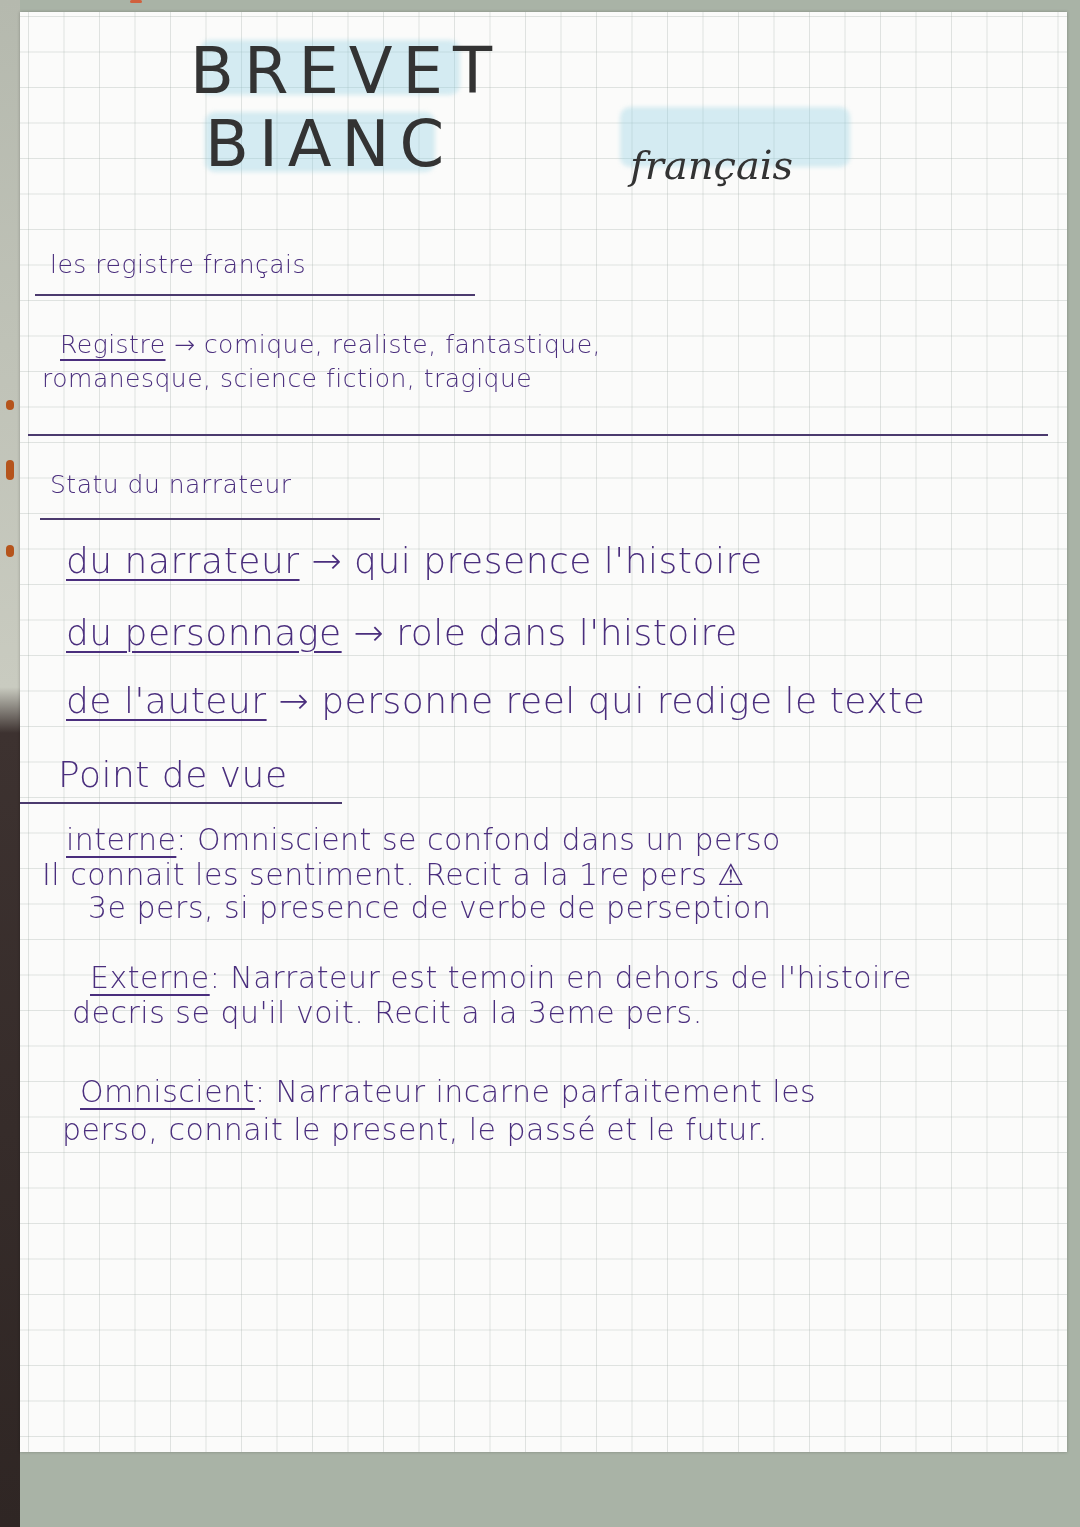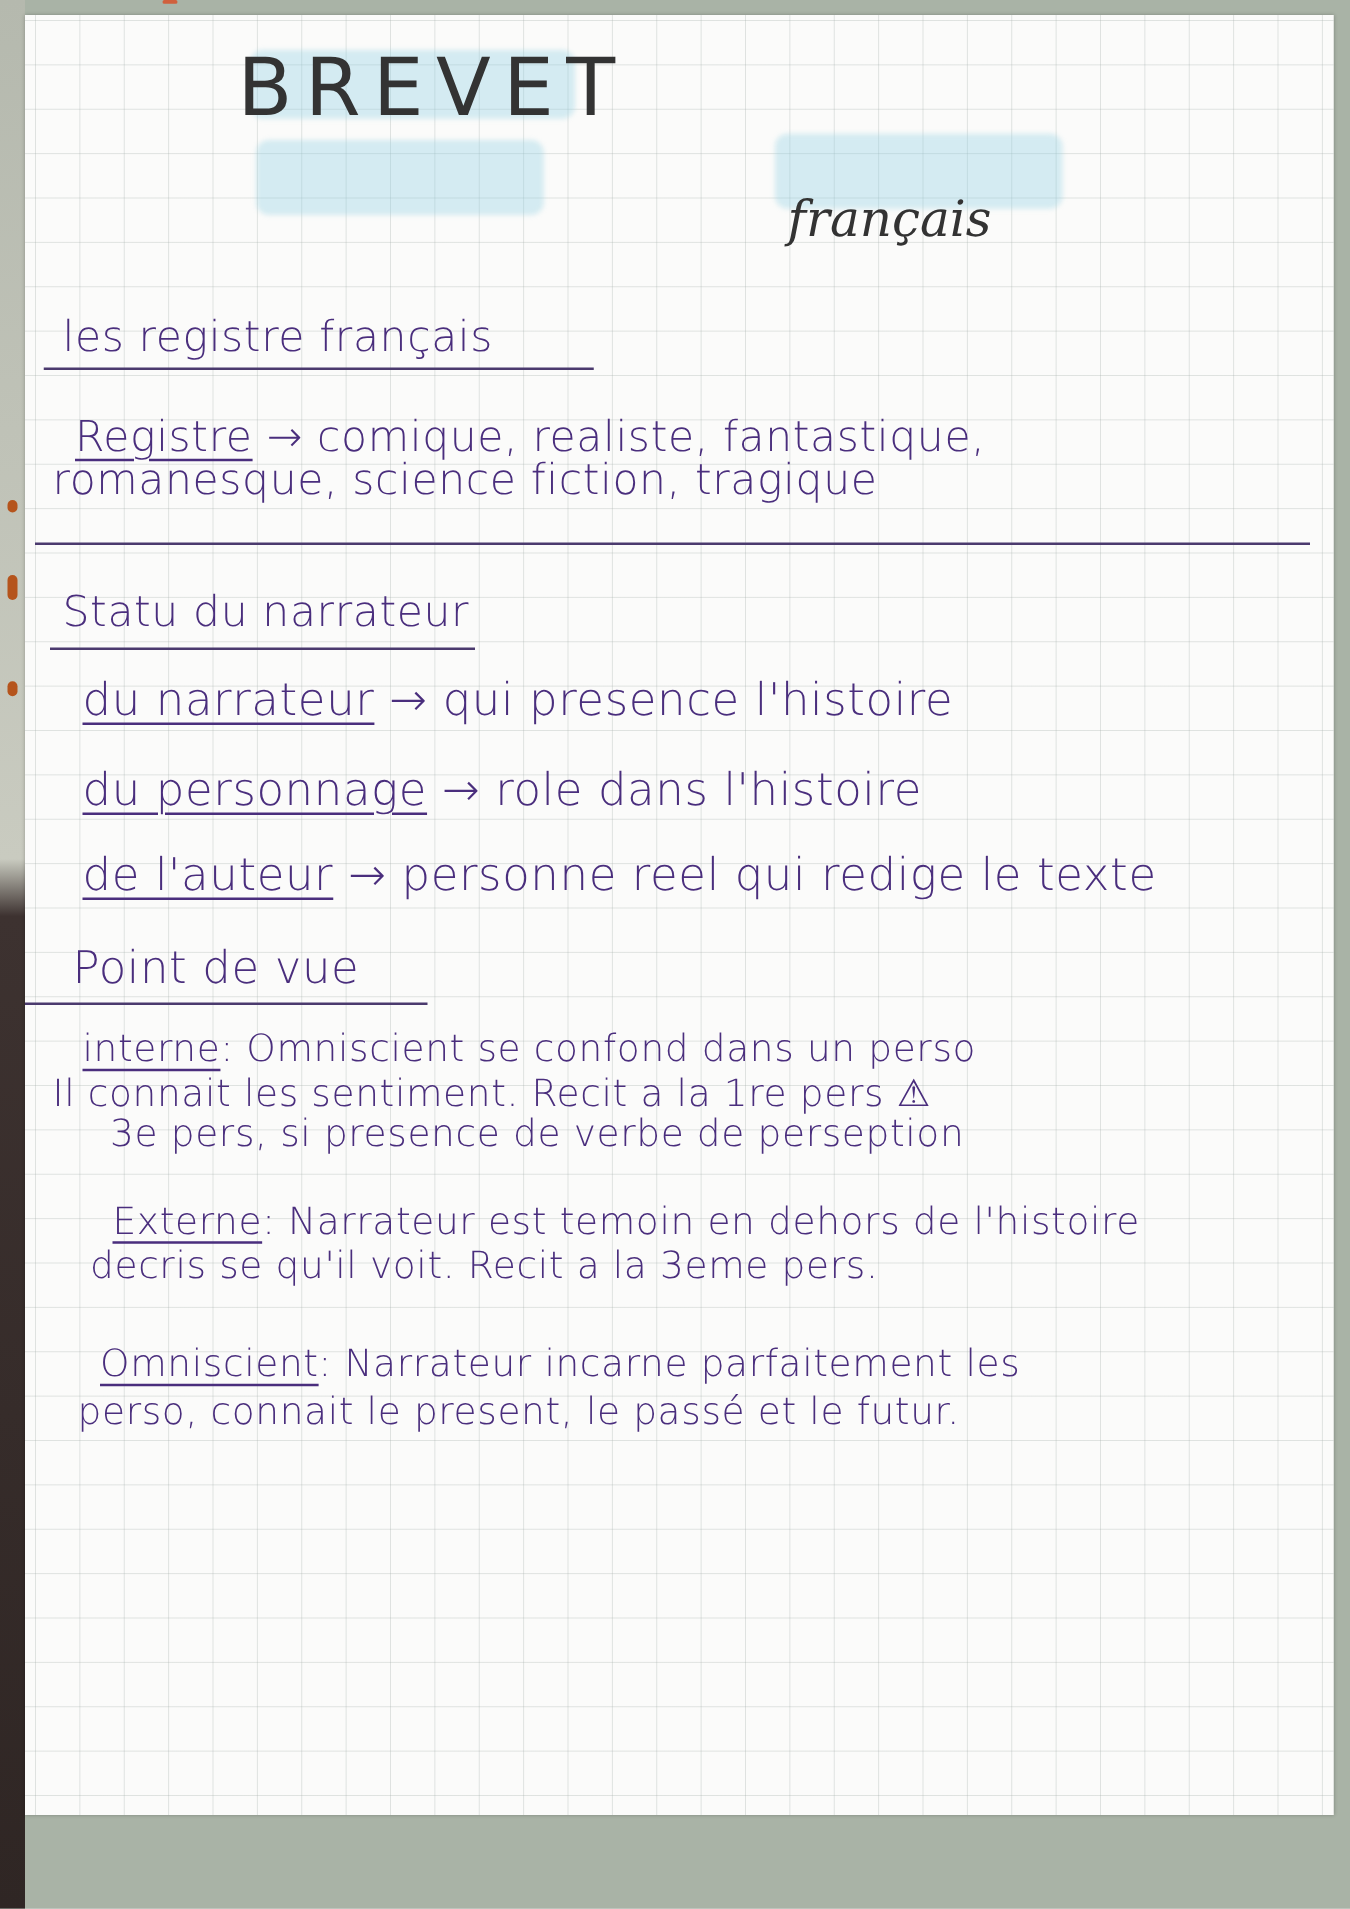--- a/index.html
+++ b/index.html
@@ -29,43 +29,44 @@
       font-family: "DejaVu Sans", sans-serif; font-weight: 300;
       letter-spacing: 0.5px;
     }
     .title {
       position: absolute; color: #333; font-family: "DejaVu Sans", sans-serif;
       font-size: 64px; letter-spacing: 10px; font-weight: 400;
     }
     .highlight {
       position: absolute; background: rgba(140, 205, 225, 0.35); border-radius: 10px; filter: blur(2px);
     }
-    .subject { position: absolute; color: #333; font-size: 40px; font-style: italic; font-family: "DejaVu Serif", serif; margin-top: 11px; }
+    .subject { position: absolute; color: #333; font-size: 40px; font-style: italic; font-family: "DejaVu Serif", serif; }
     .u { text-decoration: underline; text-decoration-thickness: 2px; text-underline-offset: 6px; margin-left: 18px; }
     .rule { position: absolute; height: 2px; background: #4b3a6e; }
-    .h { font-size: 34px; }
+    .h { font-size: 25px; }
     .b { font-size: 36px; }
     .s { font-size: 30px; }
   </style>
 </head>
 <body>
 
 <div class="left-edge">
   <div class="spot" style="top:400px;height:10px;"></div>
   <div class="spot" style="top:460px;height:20px;"></div>
   <div class="spot" style="top:545px;height:12px;"></div>
 </div>
 <div class="top-mark"></div>
 
 <div class="paper">
 
   <div class="highlight" style="left:180px;top:28px;width:260px;height:55px;"></div>
   <div class="highlight" style="left:185px;top:100px;width:230px;height:60px;"></div>
   <div class="highlight" style="left:600px;top:95px;width:230px;height:60px;"></div>
   <div class="title" style="left:170px;top:22px;">BREVET</div>
+  <div class="title" style="left:185px;top:95px;">BIANC</div>
   <div class="subject" style="left:610px;top:130px;">français</div>
 
   <div class="ink h" style="left:30px;top:238px;">les registre français</div>
   <div class="rule" style="left:15px;top:282px;width:440px;"></div>
   <div class="ink h" style="left:22px;top:318px;">
     <span class="u">Registre</span>
     <span>→</span>
     <span>comique, realiste, fantastique,</span>
   </div>
   <div class="ink h" style="left:22px;top:352px;">romanesque, science fiction, tragique</div>

